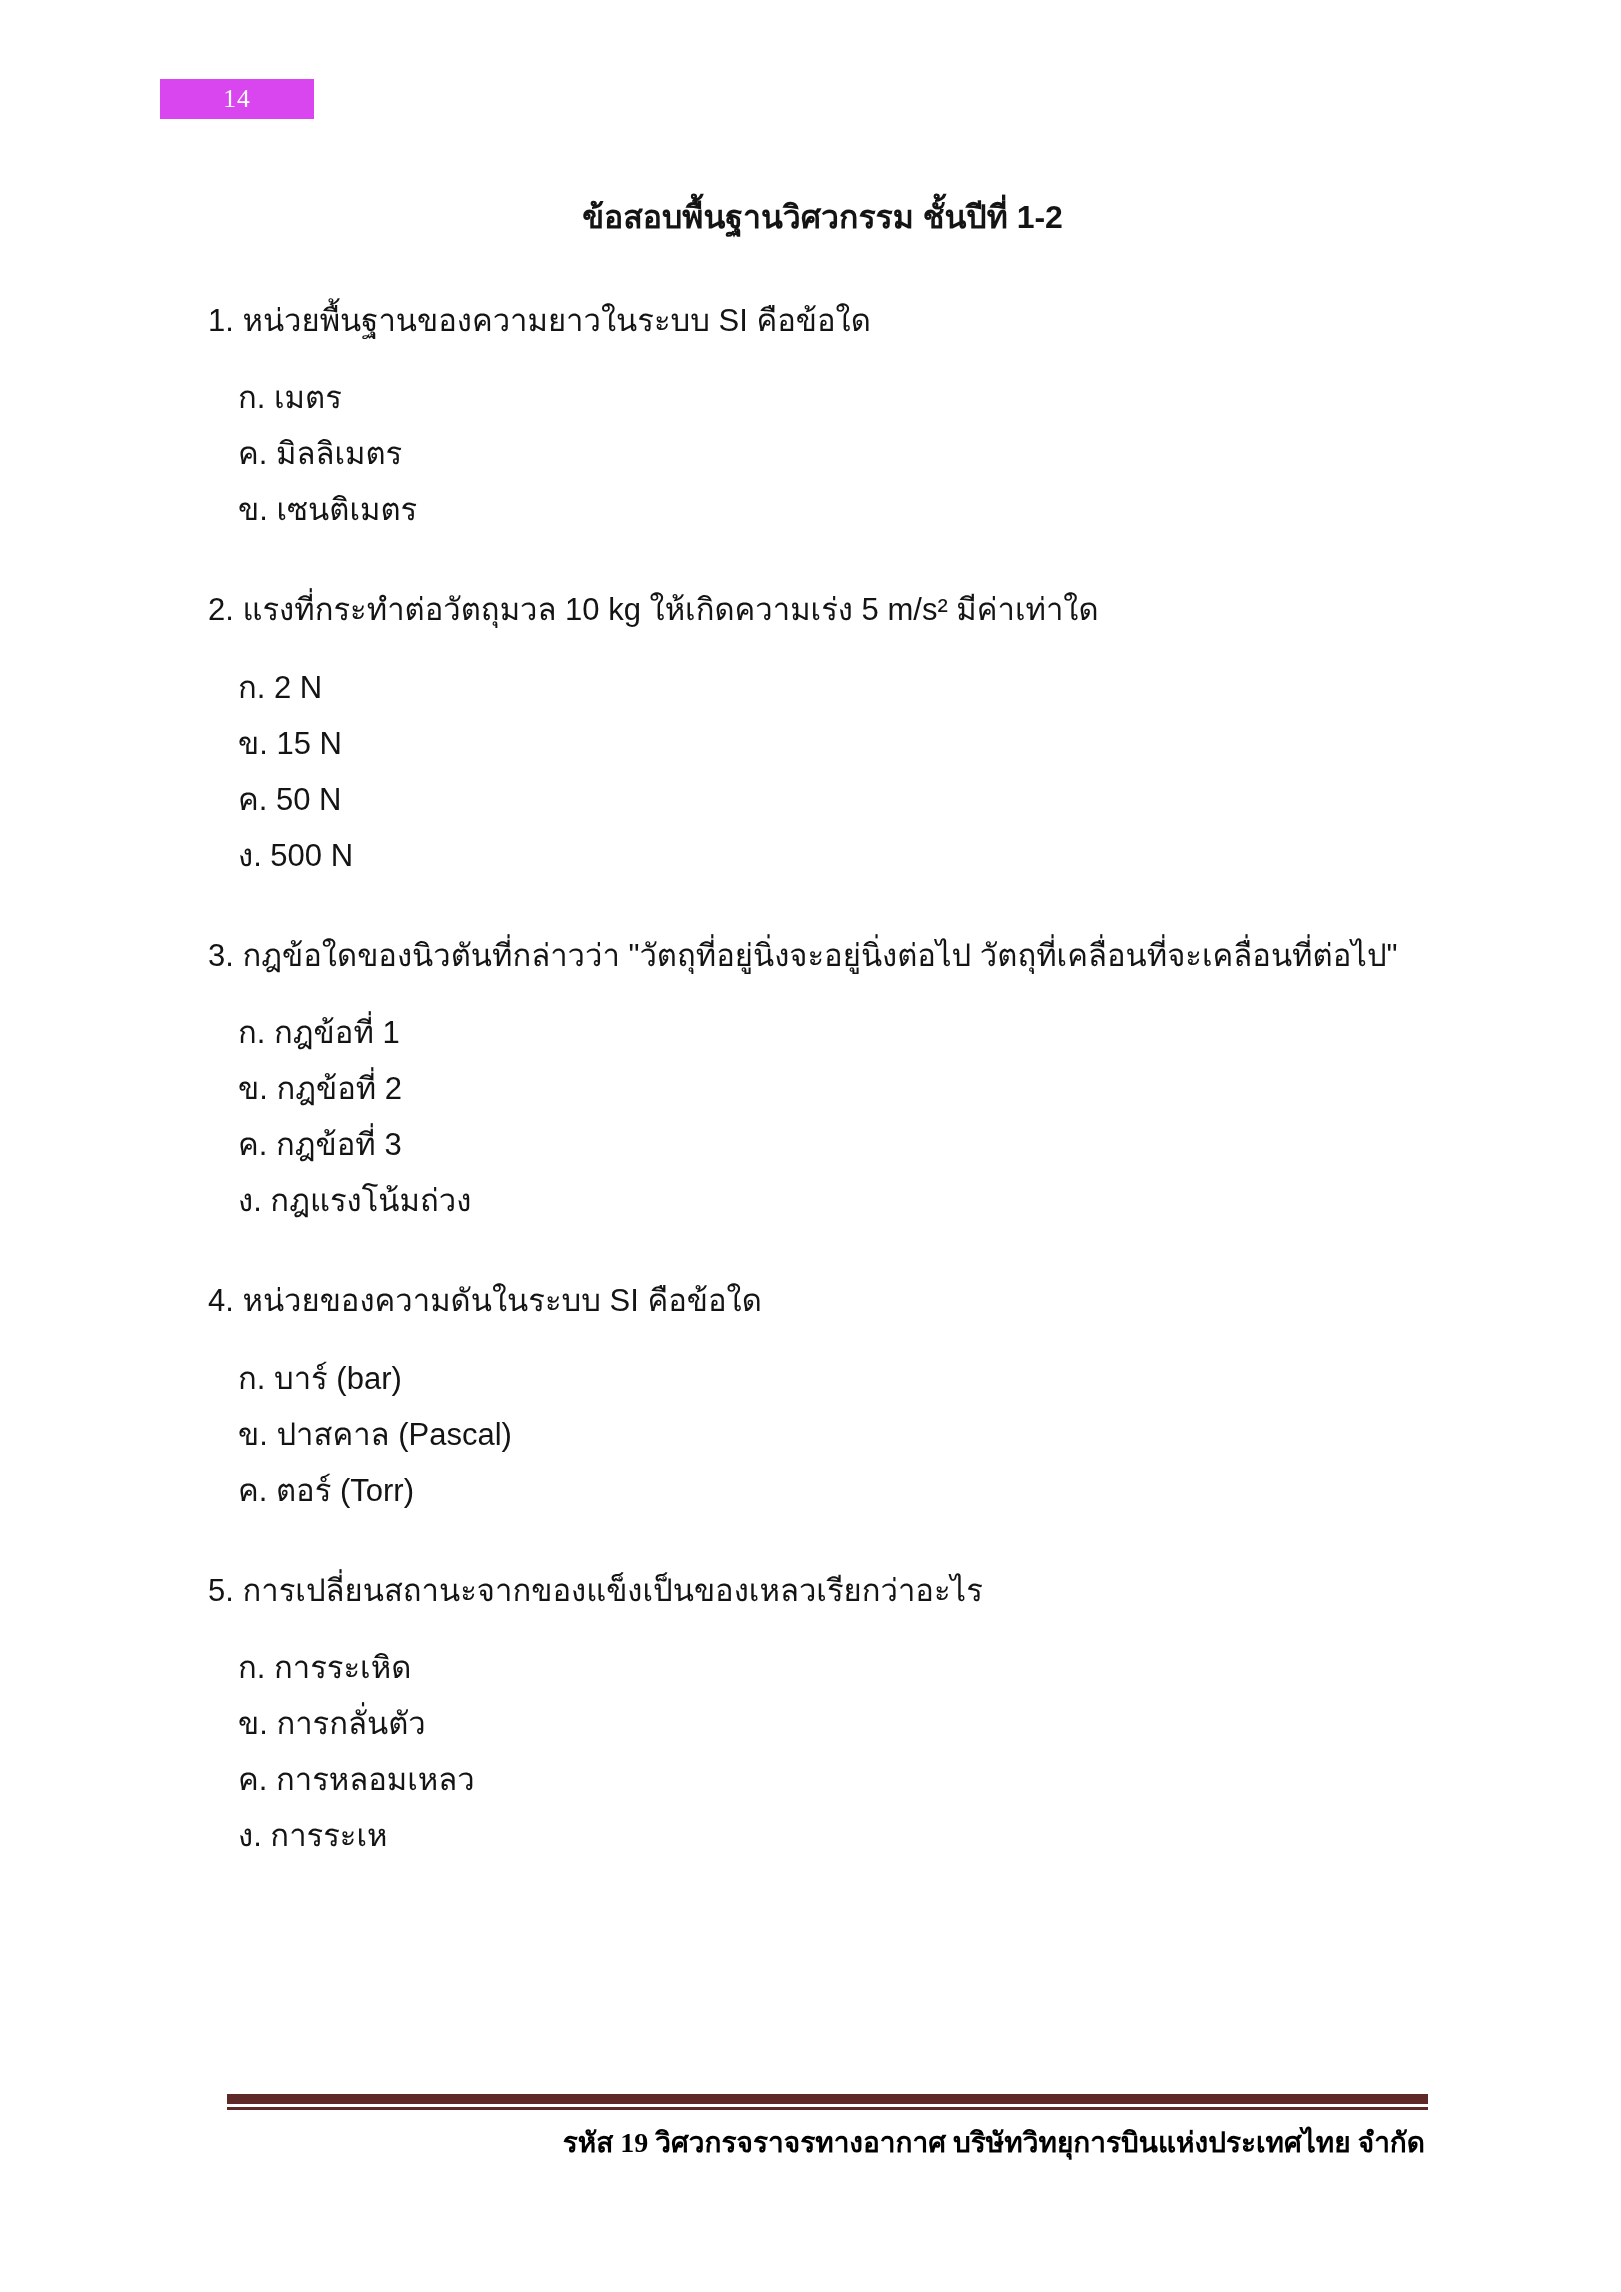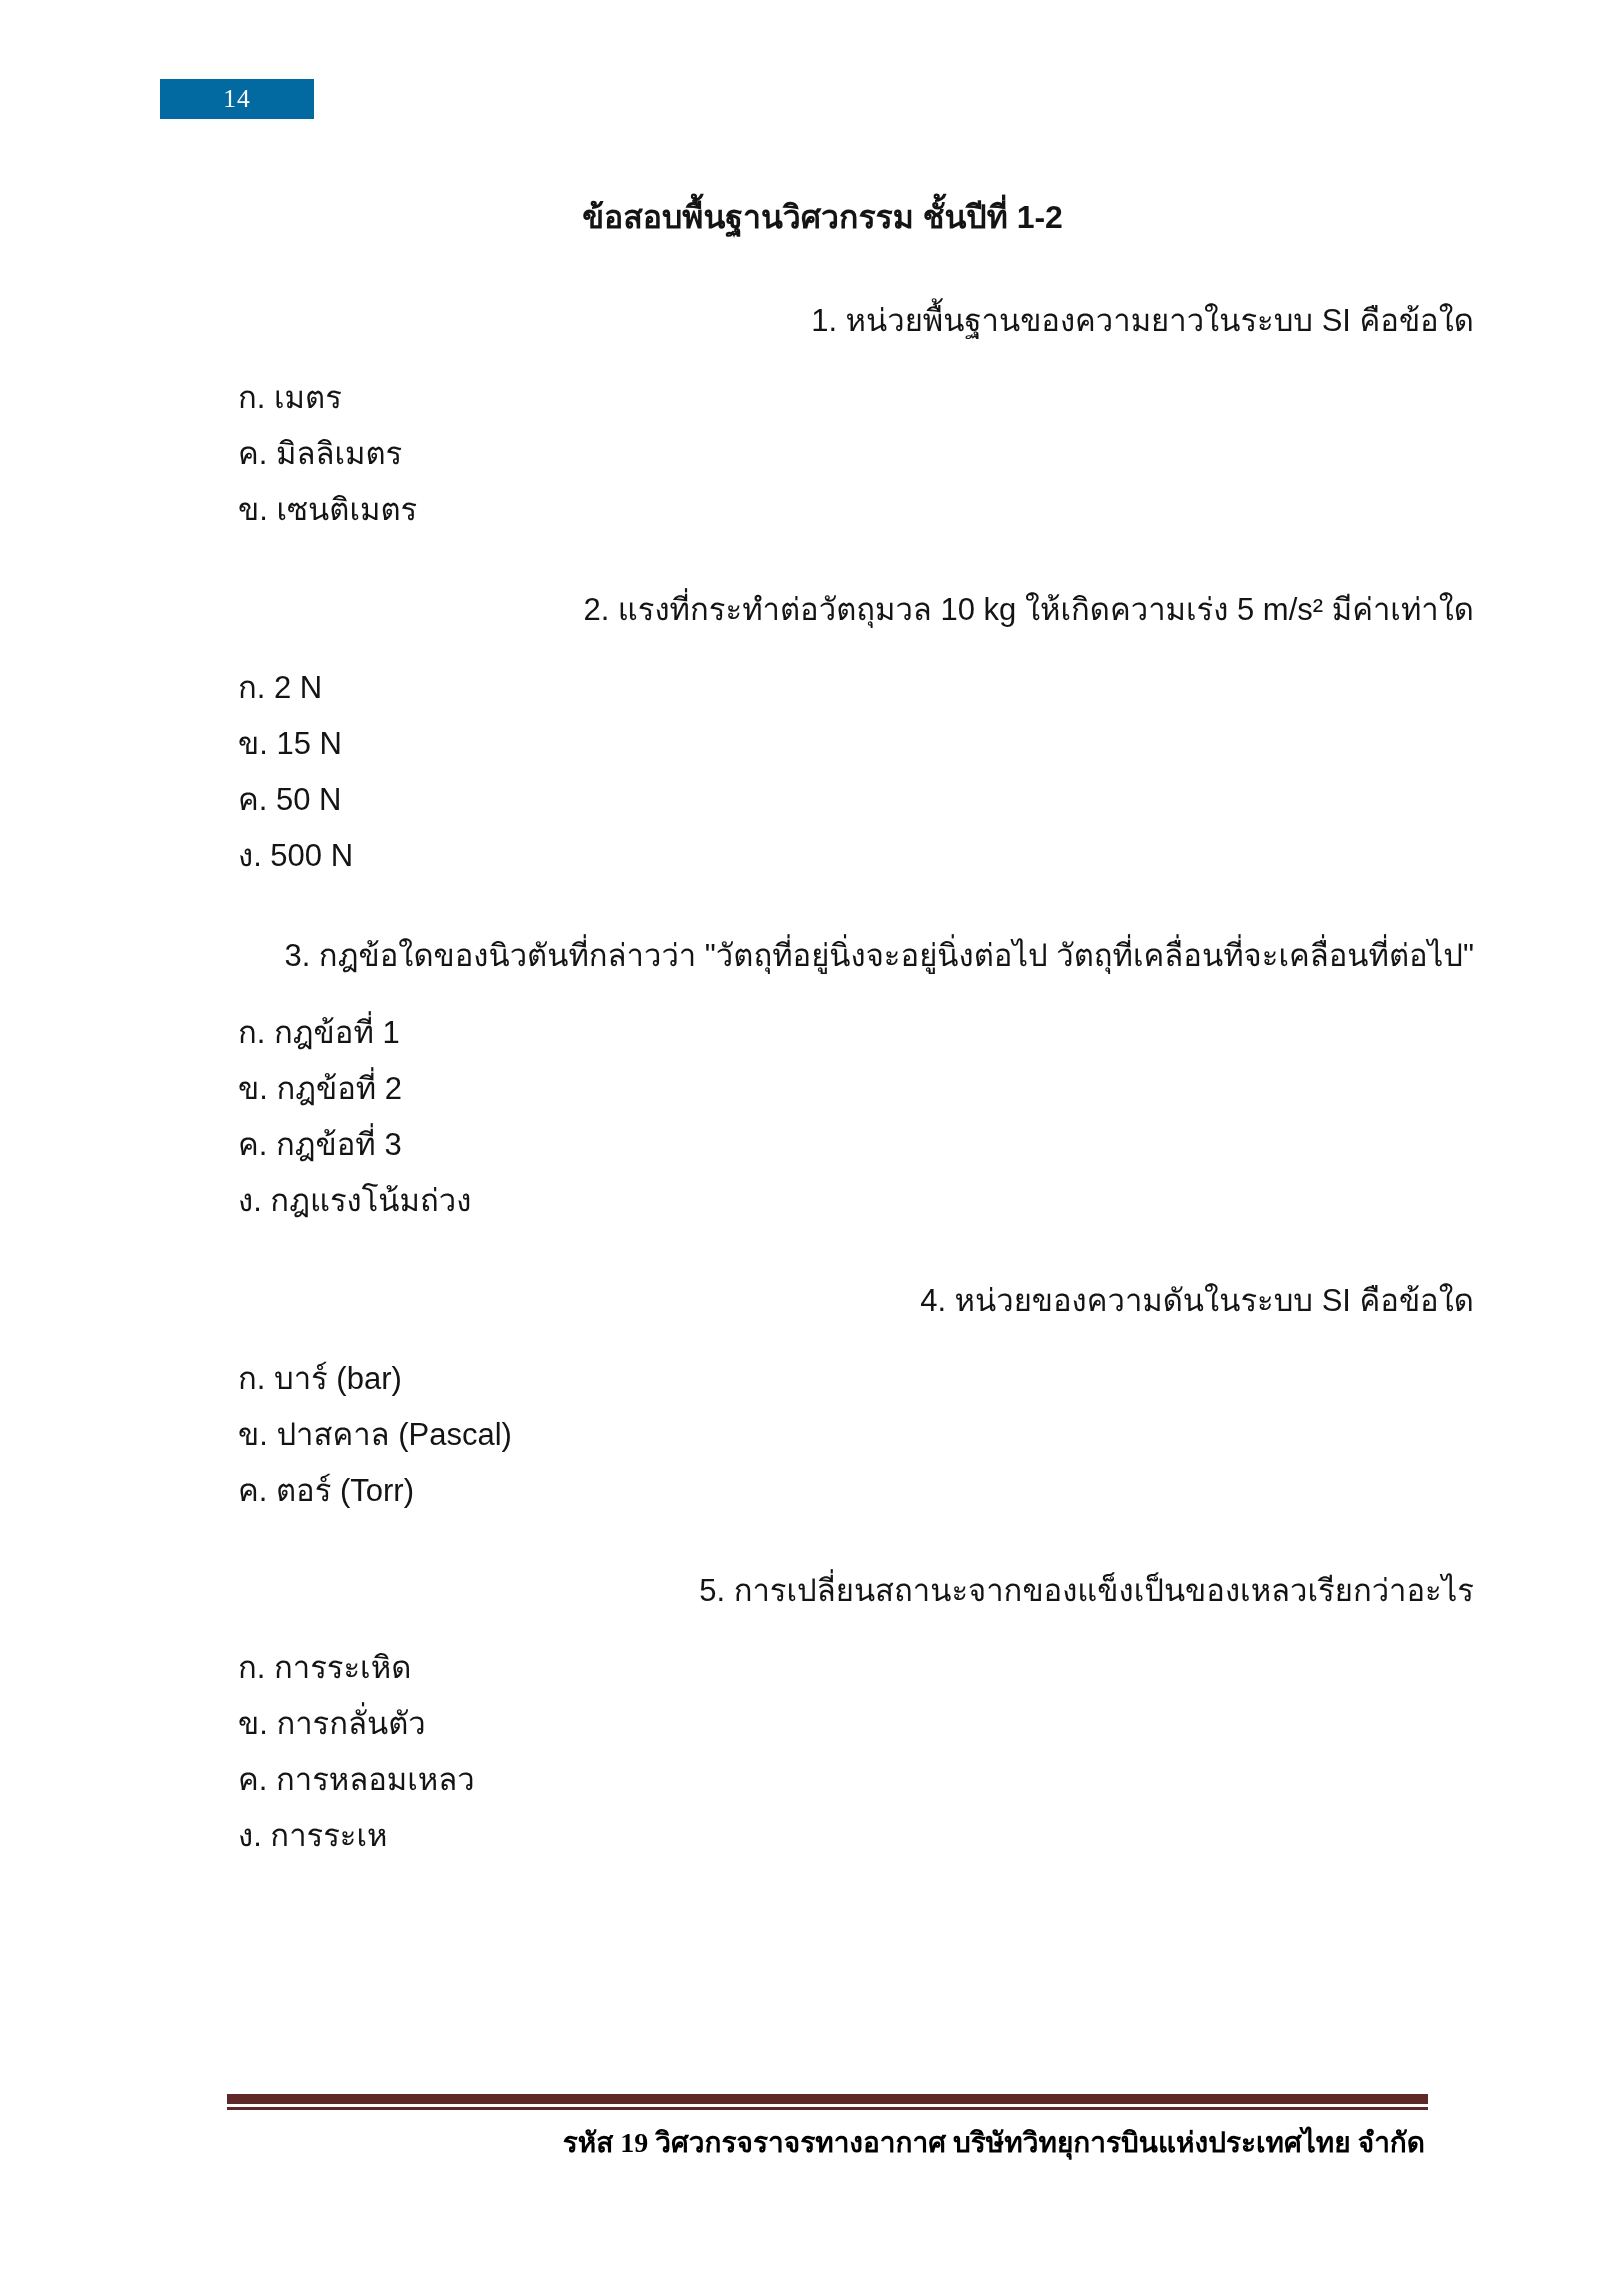--- a/index.html
+++ b/index.html
@@ -13,21 +13,21 @@
     overflow: hidden;
   }
 
   
   .page-number-box {
     position: absolute;
     left: 160px;
     top: 79px;
     width: 154px;
     height: 40px;
-    background: #0369a1;
+    background: #d946ef;
     display: flex;
     align-items: center;
     justify-content: center;
   }
   .page-number {
     color: #ffffff;
     font-family: "Liberation Serif", "DejaVu Serif", serif;
     font-size: 25.5px;
     letter-spacing: 1px;
   }
@@ -51,21 +51,20 @@
     top: 298px;
     left: 208px;
     right: 147px;
   }
   .question-block { margin-bottom: 49px; }
   .question-text {
     font-size: 31px;
     line-height: 45px;
     margin-bottom: 27.4px;
     white-space: nowrap;
-    text-align: right;
   }
   .choice {
     font-size: 31px;
     line-height: 56px;
     padding-left: 30px;
     white-space: nowrap;
   }
 
   
   .footer {

